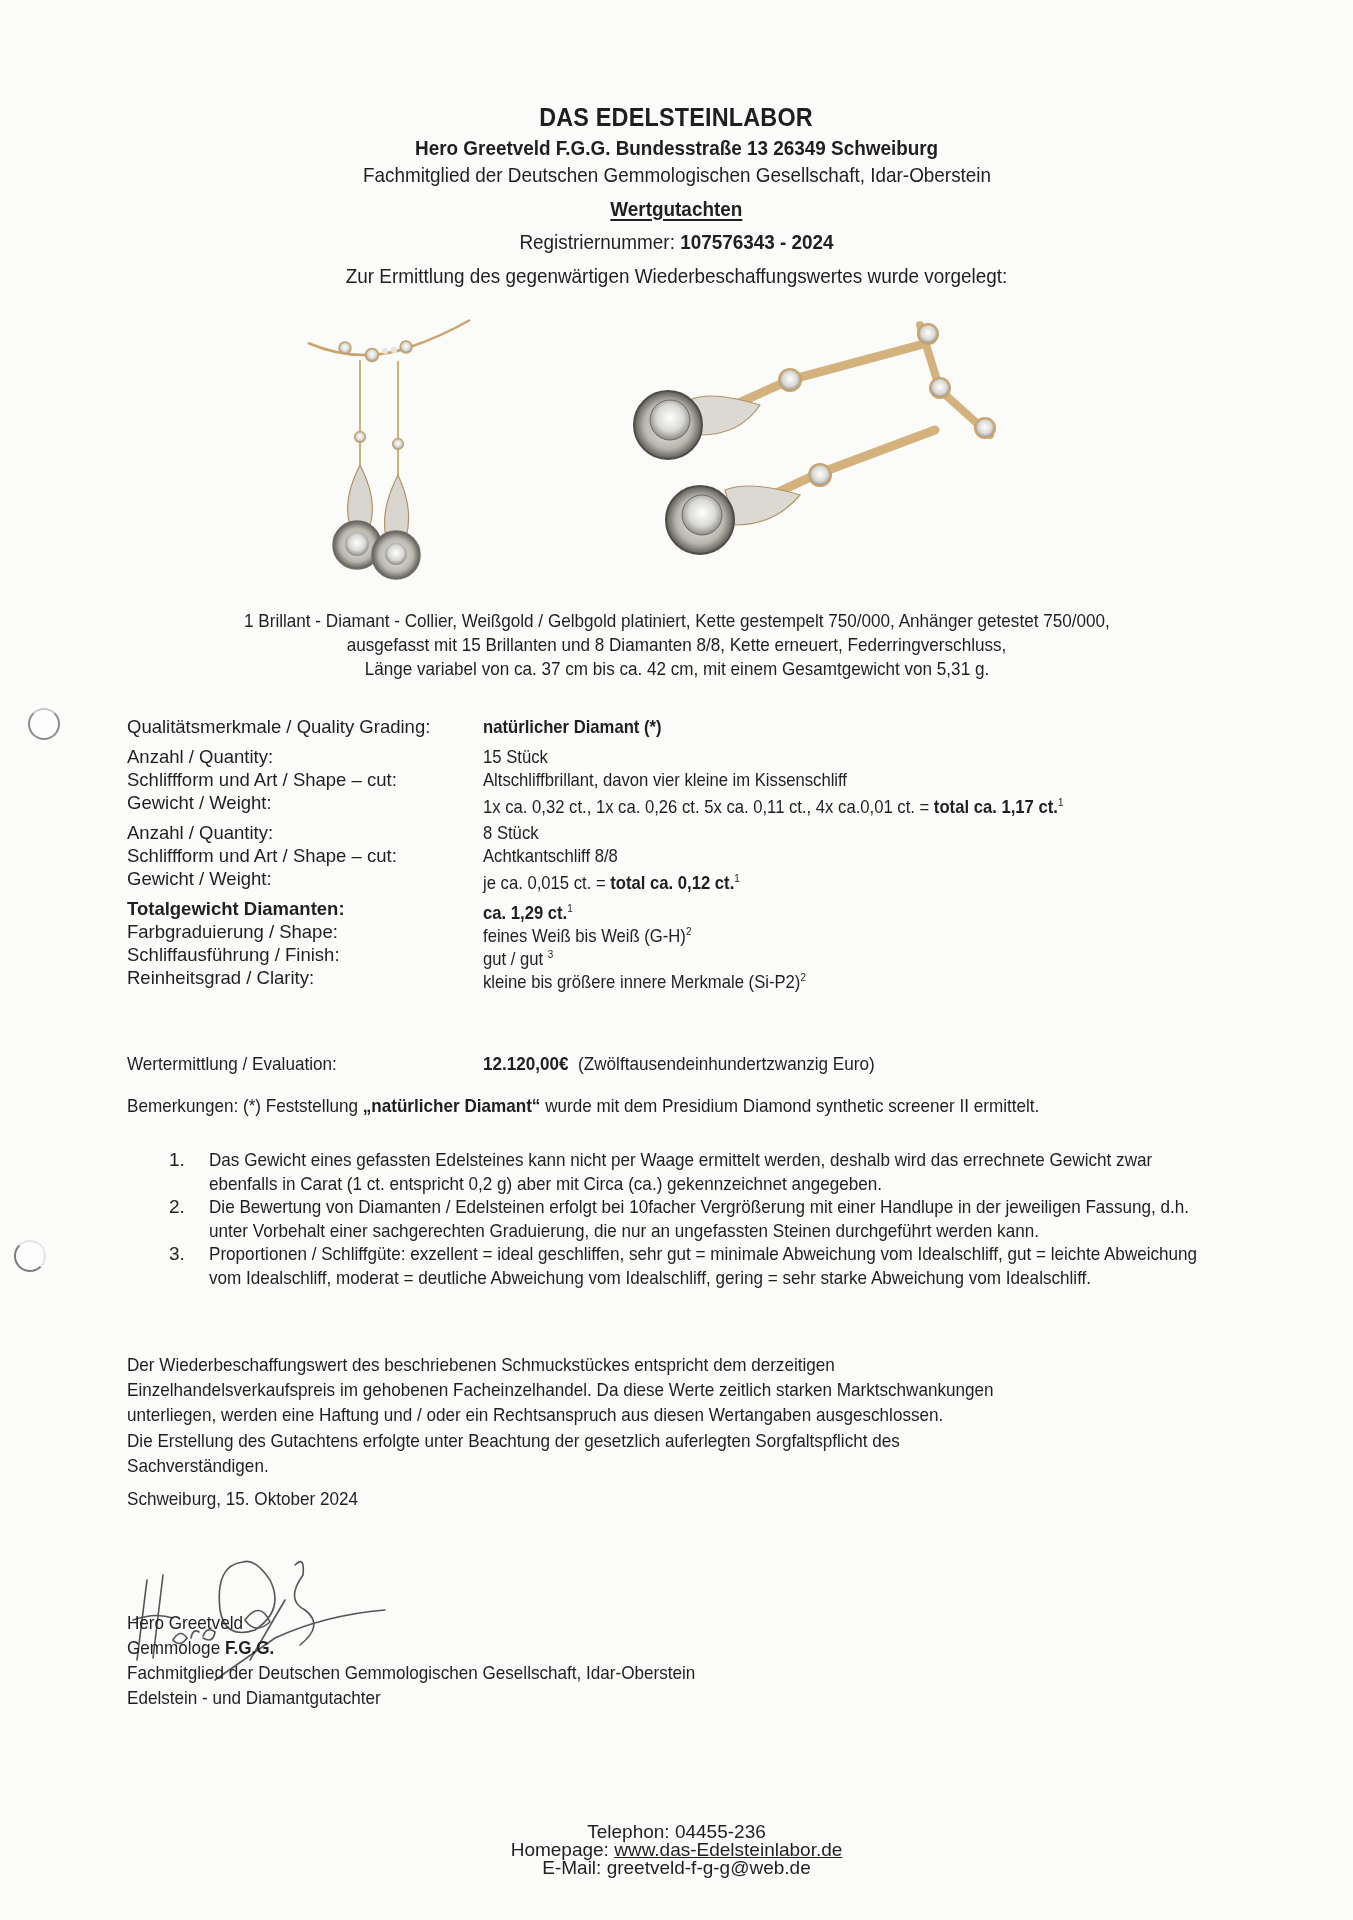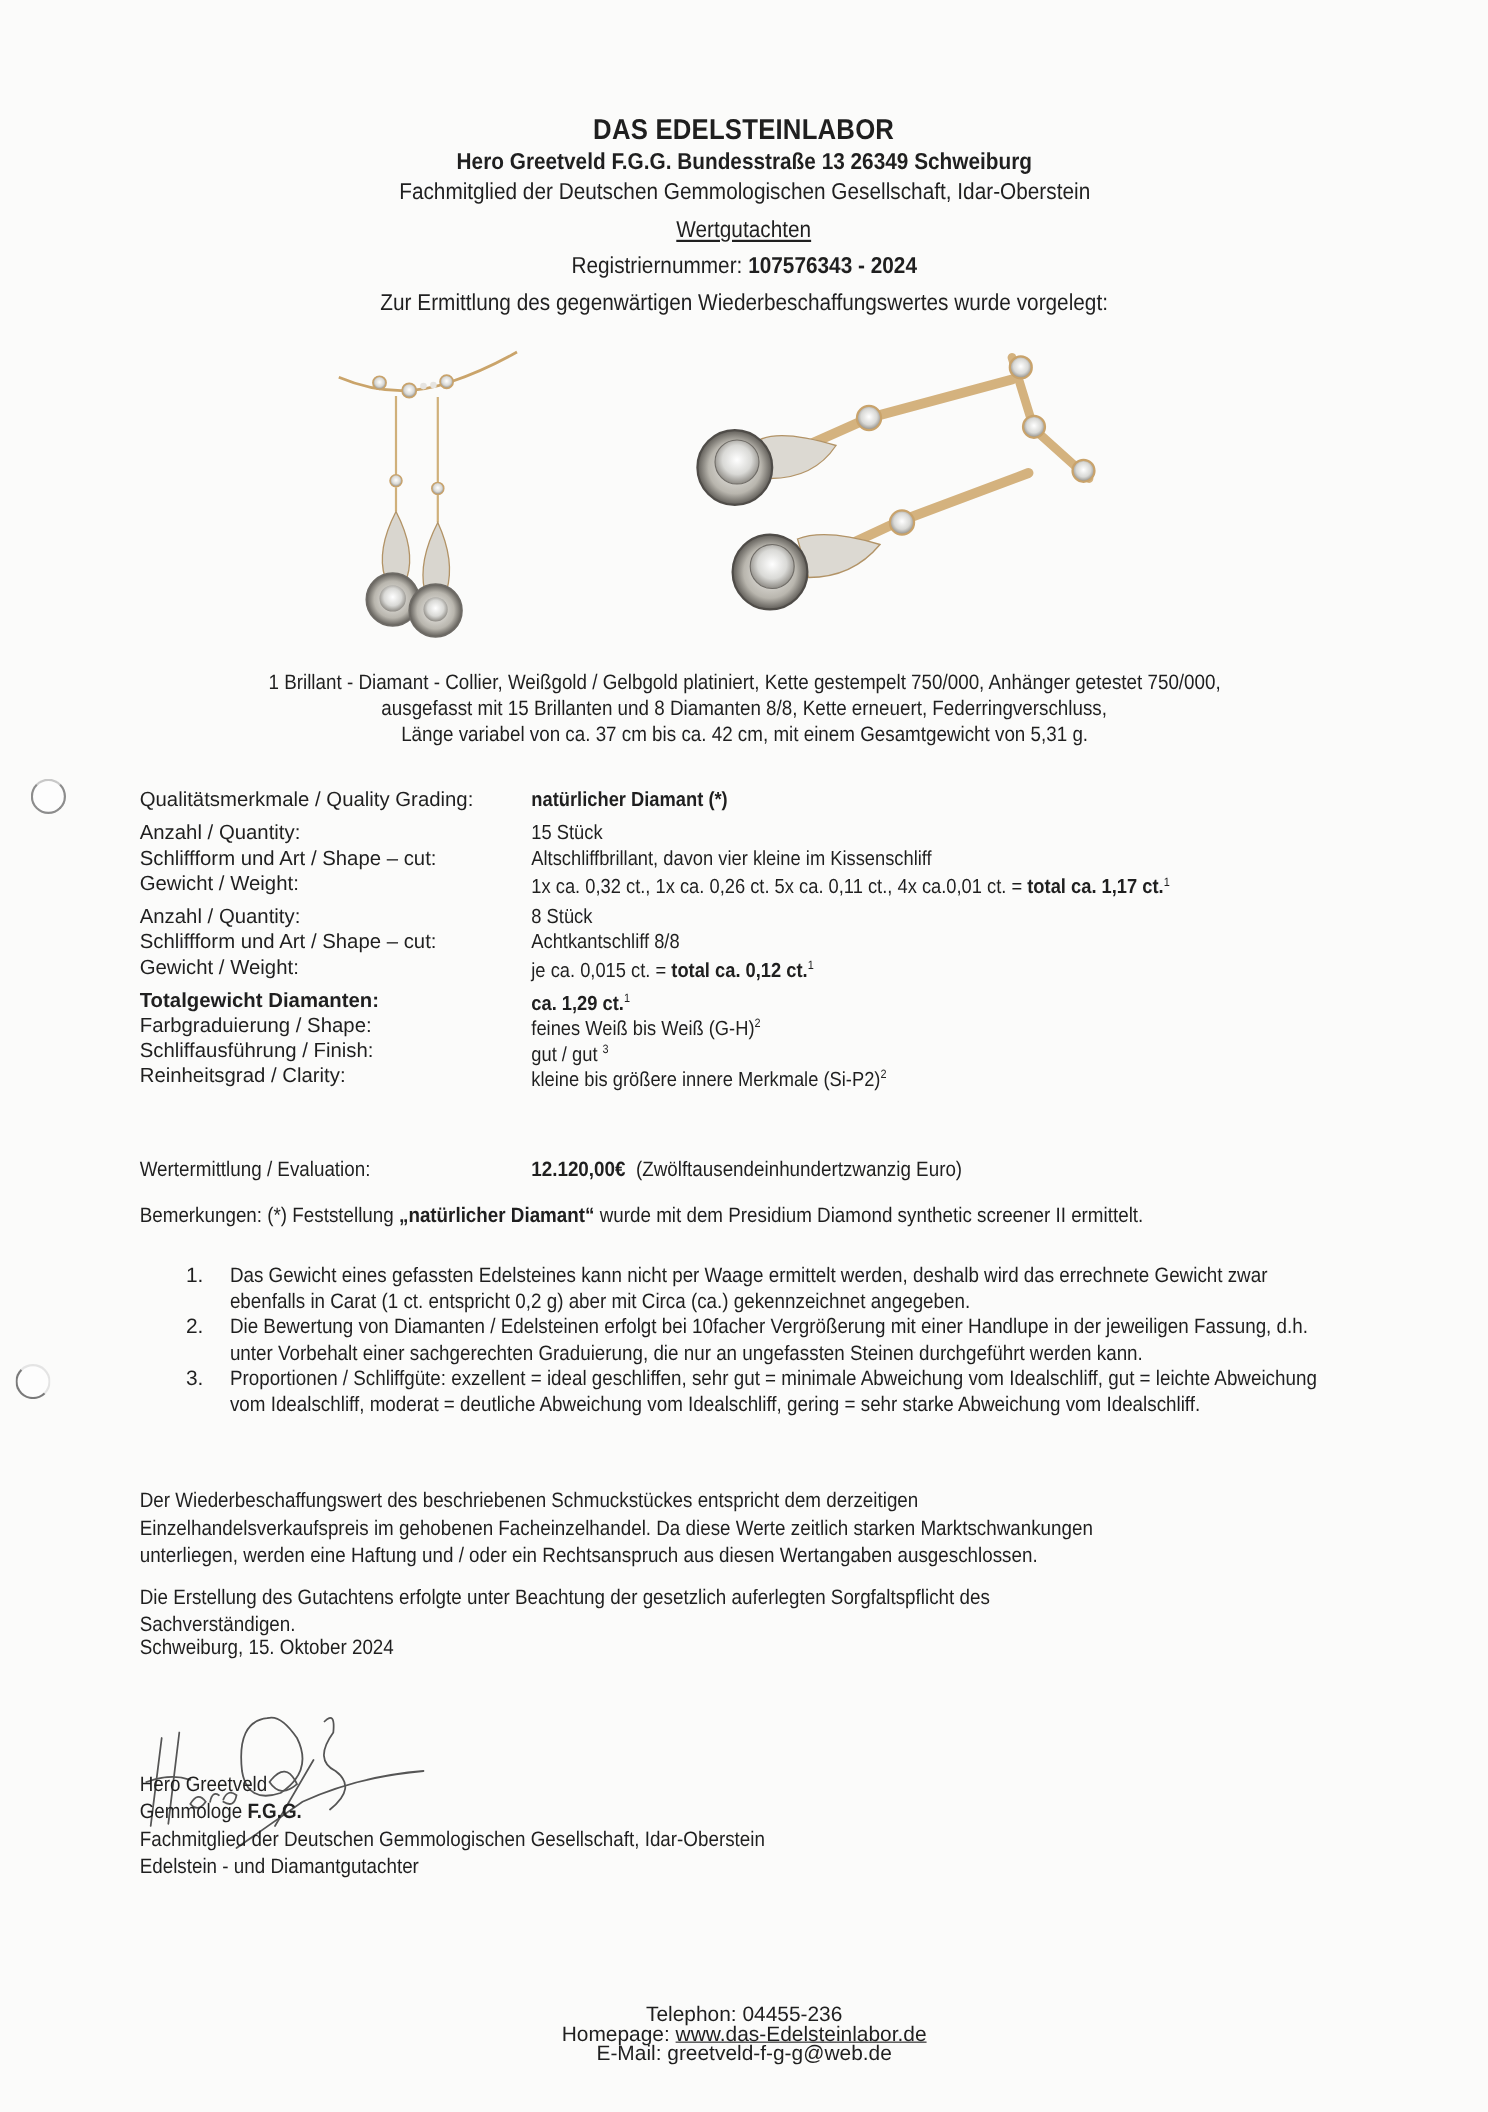--- a/index.html
+++ b/index.html
@@ -13,21 +13,21 @@
   }
   .page { position: absolute; inset: 0; }
   .abs { position: absolute; }
   .center { left: 0; width: 1353px; text-align: center; }
   .cond { transform: scaleX(0.9); transform-origin: center; }
   .condl { transform: scaleX(0.9); transform-origin: left; display: inline-block; white-space: nowrap; }
 
   .h1 { top: 102px; font-size: 26px; font-weight: bold; letter-spacing: 0.2px; }
   .h2 { top: 136px; font-size: 21px; font-weight: bold; }
   .h3 { top: 163px; font-size: 21px; }
-  .h4 { top: 197px; font-size: 21px; font-weight: normal; text-decoration: underline; text-underline-offset: 3px; }
+  .h4 { top: 197px; font-size: 21px; font-weight: bold; text-decoration: underline; text-underline-offset: 3px; }
   .h5 { top: 230px; font-size: 21px; }
   .h6 { top: 264px; font-size: 21px; }
   b { font-weight: bold; }
 
   .img-left { left: 300px; top: 315px; width: 190px; height: 280px; }
   .img-right { left: 590px; top: 320px; width: 480px; height: 260px; }
 
   .desc { top: 609px; font-size: 19px; line-height: 24px; text-align: center; }
 
   .grid { left: 127px; top: 715px; font-size: 18.5px; line-height: 23.5px; }
@@ -37,21 +37,21 @@
 
   .eval { left: 127px; top: 1053px; font-size: 19px; }
   .rem { left: 127px; top: 1095px; font-size: 19px; }
 
   .notes { left: 127px; top: 1148px; width: 1100px; font-size: 19px; line-height: 23.5px; }
   .note { position: relative; padding-left: 82px; margin-bottom: 0; }
   .note .num { position: absolute; left: 42px; top: 0; }
 
   .para { left: 127px; width: 1100px; font-size: 19px; line-height: 25px; }
   .p1 { top: 1352px; }
-  .p2 { top: 1428px; margin-top: 12px; }
+  .p2 { top: 1428px; }
   .place { left: 127px; top: 1488px; font-size: 19px; }
 
   .sig-block { left: 127px; top: 1610px; font-size: 19px; line-height: 25px; }
   .signature { left: 125px; top: 1540px; width: 300px; height: 150px; }
 
   .footer { top: 1823px; font-size: 19px; line-height: 18px; }
   .footer .link { text-decoration: underline; }
 
   .hole { width: 28px; height: 28px; border-radius: 50%; border: 2px solid #8c8c8c; border-top-color: #c8c8c8; background: #fdfdfd; }
 </style>

